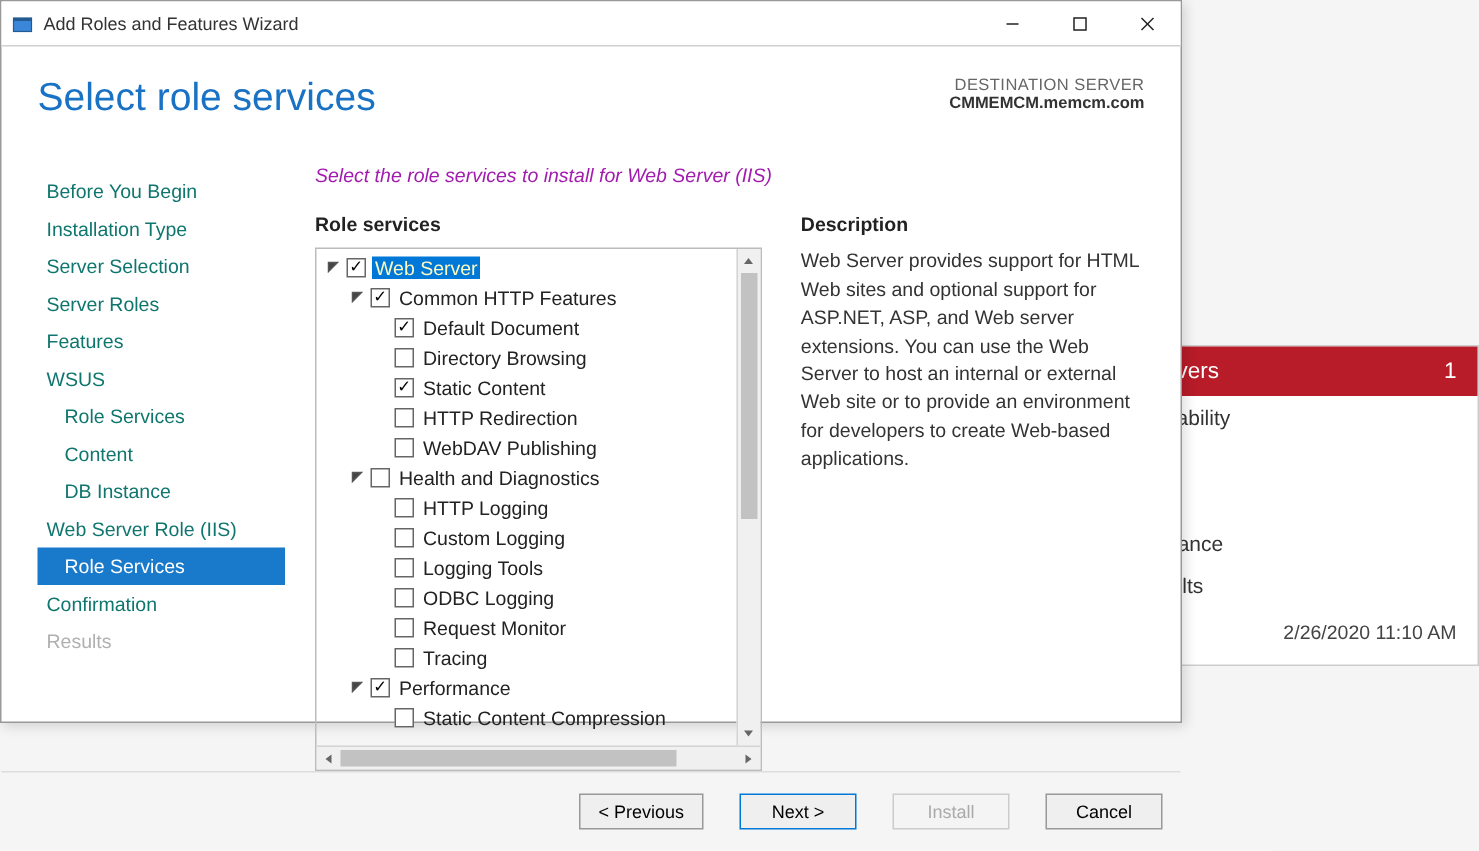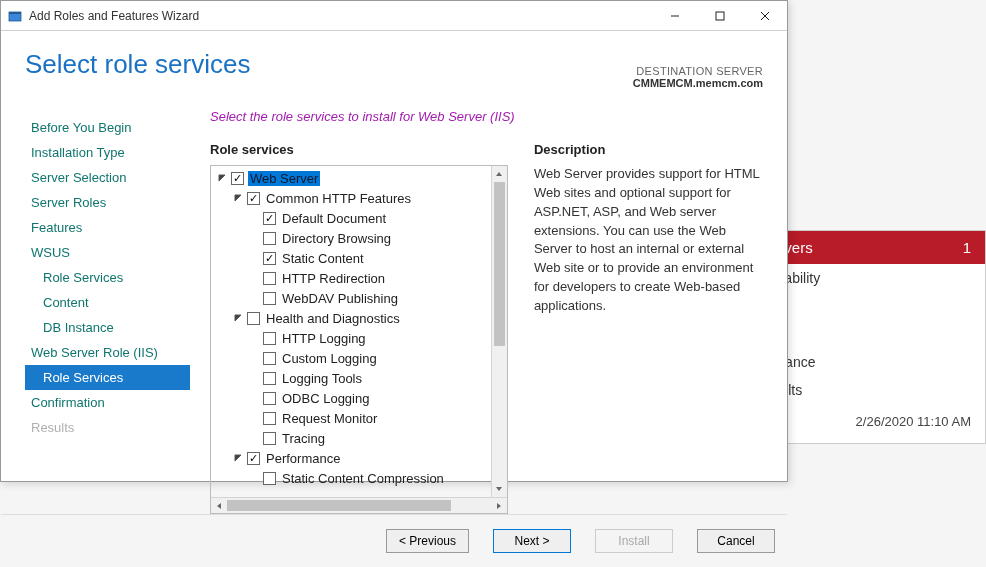--- a/index.html
+++ b/index.html
@@ -9,21 +9,21 @@
 
   .titlebar { height: 30px; display: flex; align-items: center; border-bottom: 1px solid #d0d0d0; padding: 0 0 0 6px; background: #fff; }
   .titlebar .icon-box { width: 16px; height: 16px; margin-right: 6px; display: flex; align-items:center; justify-content:center; }
   .titlebar .title { font-size: 12px; color: #333; flex: 1; }
   .winbtns { display: flex; }
   .winbtn { width: 45px; height: 29px; display: flex; align-items: center; justify-content: center; cursor: pointer; }
   .winbtn svg { stroke: #222; fill: none; stroke-width: 1; }
 
   .header-area { padding: 18px 24px 12px 24px; position: relative; height: 78px; }
   .header-title { font-size: 26px; color: #1a72c4; font-weight: 300; }
-  .dest { position: absolute; right: 24px; top: 34px; text-align: right; font-size: 11px; color: #555; }
+  .dest { position: absolute; right: 24px; top: 20px; text-align: right; font-size: 11px; color: #555; }
   .dest .label { color: #666; letter-spacing: 0.3px; }
   .dest .server { font-weight: 600; color: #333; }
 
   .body-area { display: flex; padding: 0 24px; height: 405px; }
   .sidebar { width: 165px; padding-top: 6px; }
   .sidebar-item { font-size: 13px; color: #0f766e; padding: 5px 6px 5px 6px; cursor: pointer; }
   .sidebar-item.sub { padding-left: 18px; }
   .sidebar-item.selected { background: #1979ca; color: #fff; }
   .sidebar-item.disabled { color: #b0b0b0; cursor: default; }
 
@@ -39,21 +39,21 @@
   .tree ul { list-style:none; padding-left: 16px; }
   .tree > ul { padding-left: 4px; }
   .tree li { font-size: 13px; color: #222; white-space: nowrap; }
   .row { display:flex; align-items:center; height: 20px; gap:4px; }
   .toggle { width: 10px; display:inline-flex; align-items:center; justify-content:center; cursor:pointer; }
   .toggle svg { stroke:#555; fill:#555; }
   .toggle.blank { visibility:hidden; }
   .cb { width:13px; height:13px; border:1px solid #666; display:inline-flex; align-items:center; justify-content:center; background:#fff; cursor:pointer; }
   .cb.checked::after { content:"✓"; font-size:11px; line-height:11px; color:#000; }
   .nodelabel { padding: 0 2px; }
-  .nodelabel.hilite { background: #0078d7; color:#0f172a; }
+  .nodelabel.hilite { background: #0078d7; color:#fef9c3; }
 
   .vscroll { position:absolute; top:0; right:0; width:16px; bottom:16px; background:#f0f0f0; border-left:1px solid #d4d4d4; }
   .vscroll .arrow { height:16px; display:flex; align-items:center; justify-content:center; cursor:pointer; }
   .vscroll .track { position:absolute; top:16px; bottom:16px; left:0; right:0; }
   .vscroll .thumb { position:absolute; left:2px; right:2px; top:0; height:55%; background:#c2c2c2; }
   .hscroll { position:absolute; bottom:0; left:0; right:0; height:16px; background:#f0f0f0; border-top:1px solid #d4d4d4; }
   .hscroll .arrow { width:16px; height:100%; display:flex; align-items:center; justify-content:center; cursor:pointer; float:left;}
   .hscroll .arrow.right { float:right; }
   .hscroll .htrack { position:absolute; left:16px; right:16px; top:0; bottom:0; }
   .hscroll .hthumb { position:absolute; top:2px; bottom:2px; left:0; width:85%; background:#c2c2c2; }

